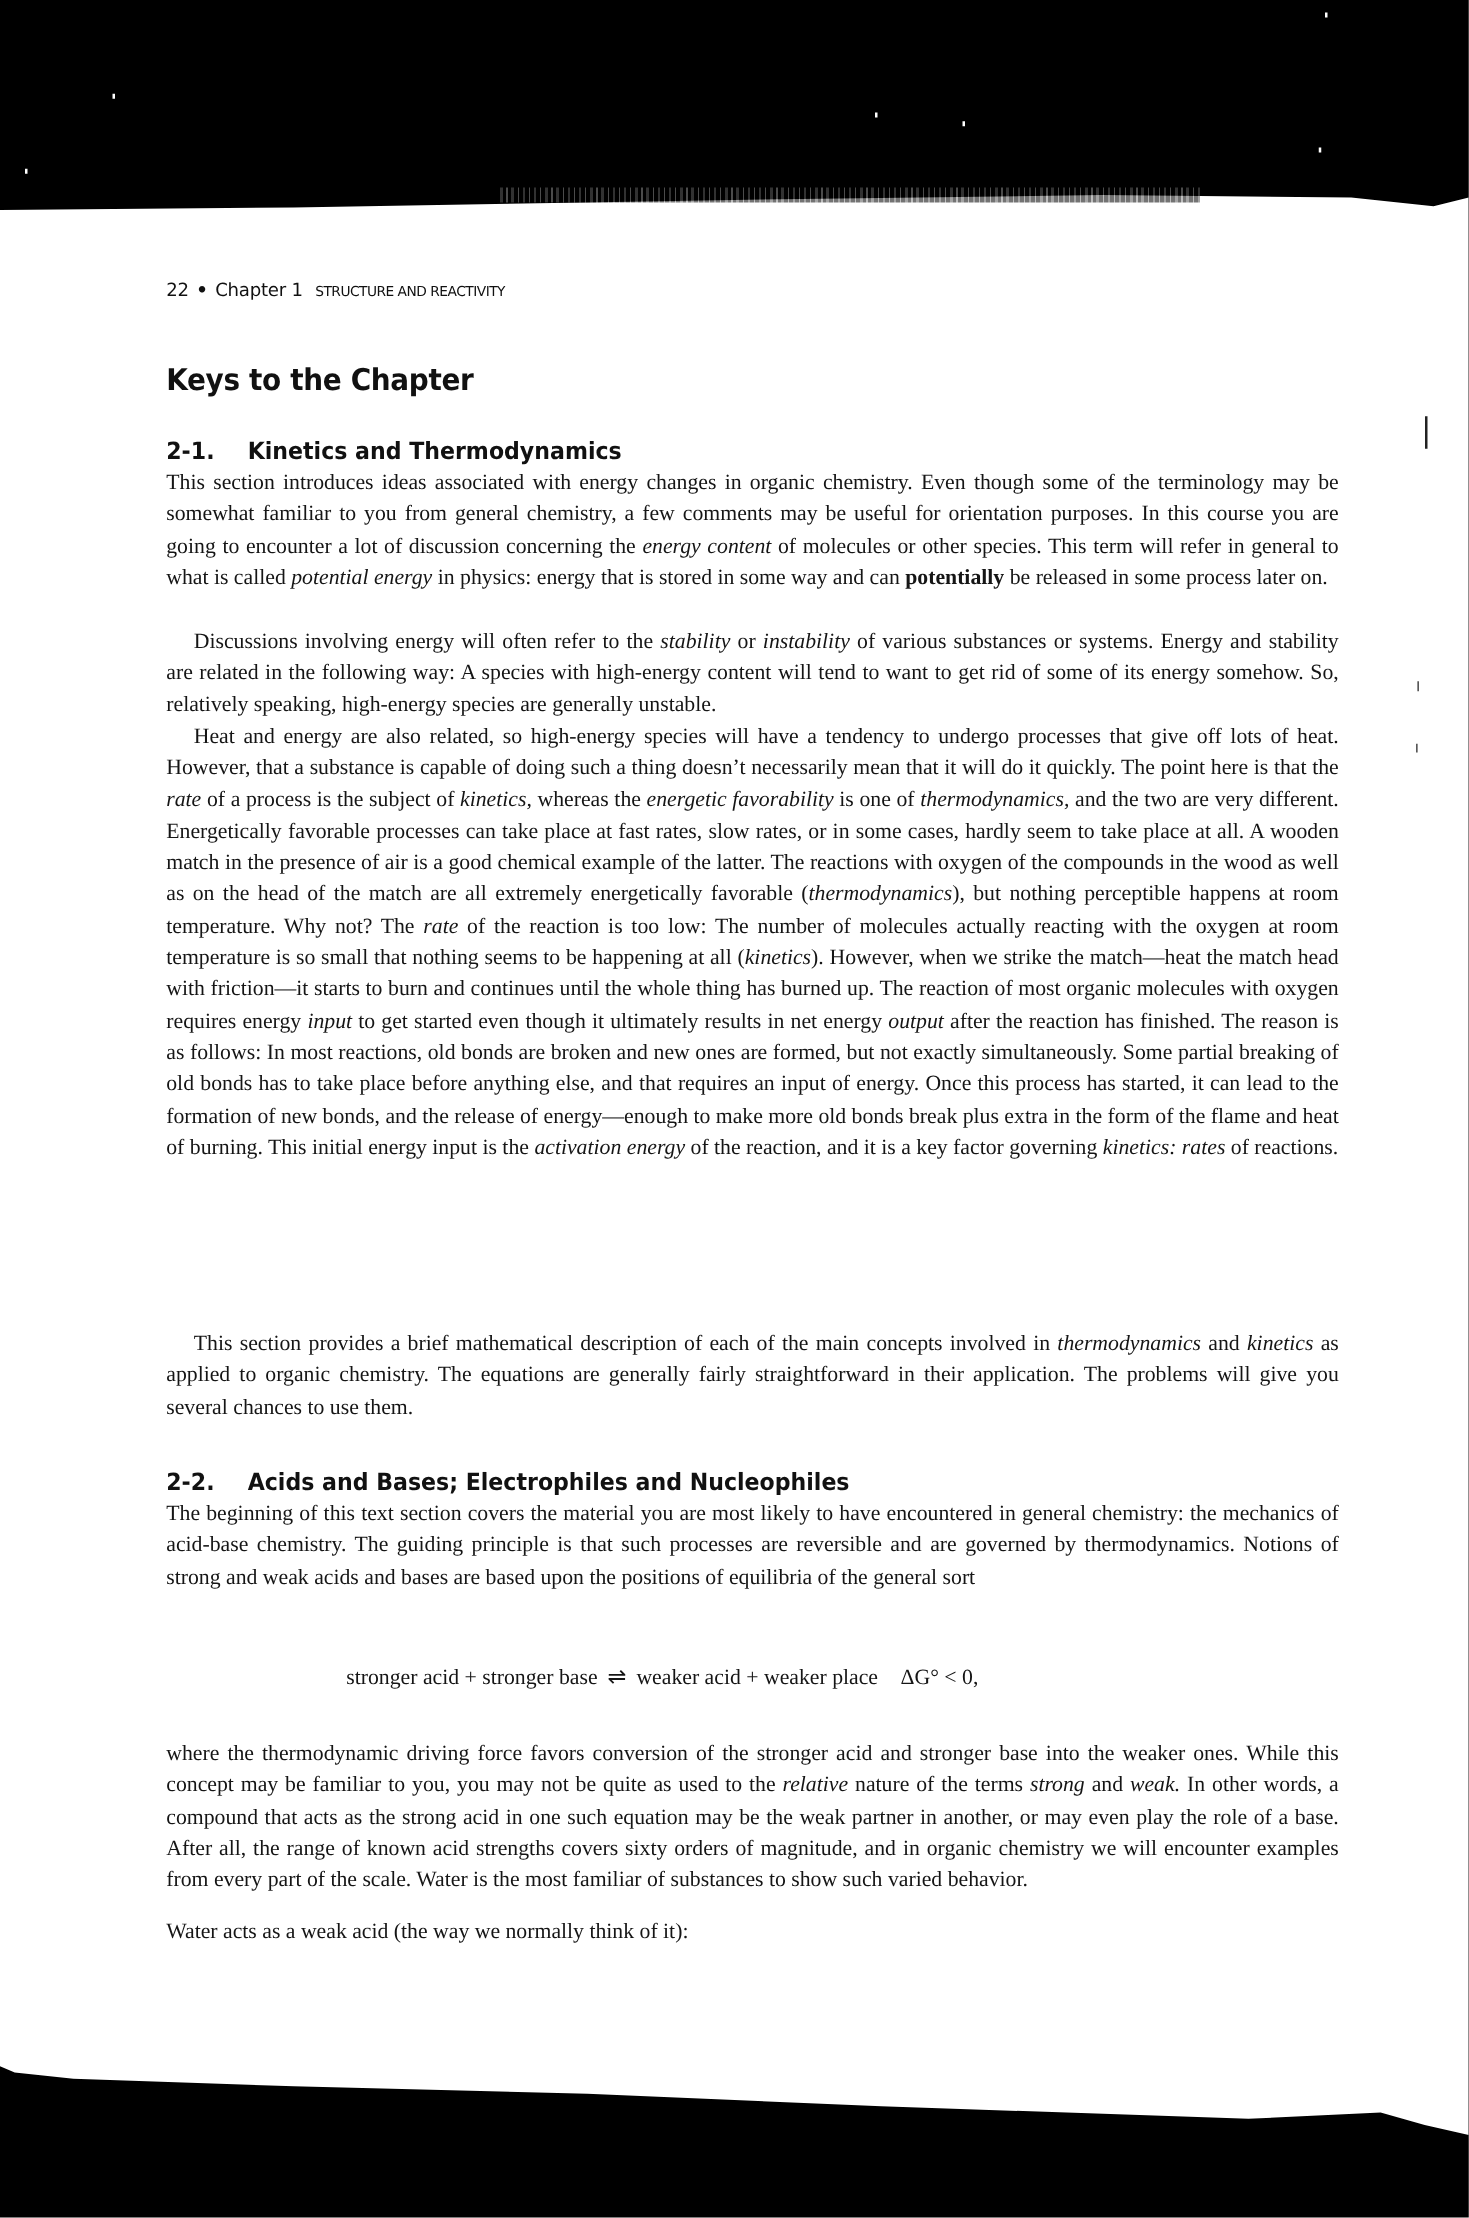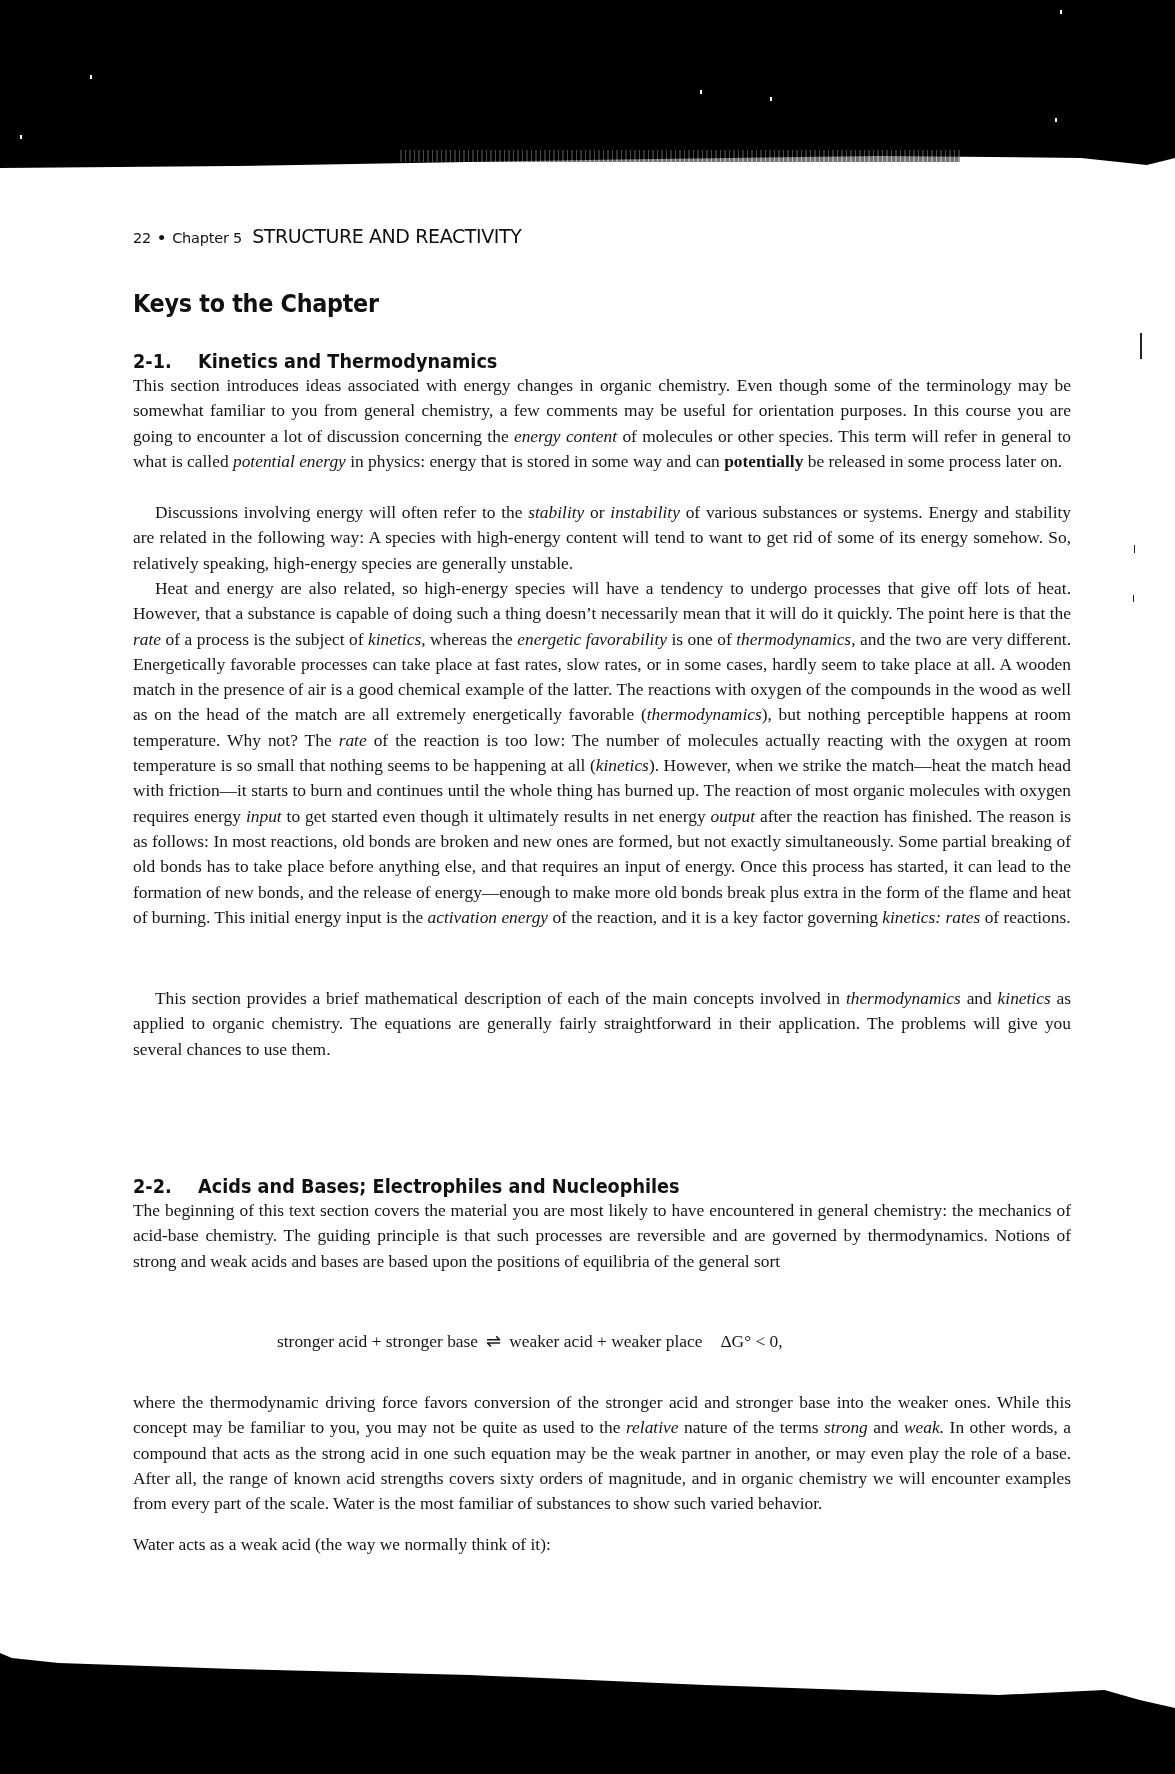--- a/index.html
+++ b/index.html
@@ -18,21 +18,21 @@
     opacity: 0.55;
   }
   .speck { position: absolute; background: #ffffff; width: 2px; height: 4px; }
   .running-head {
     position: absolute; left: 133px; top: 225px;
     font-family: "DejaVu Sans", sans-serif; font-size: 14.5px; color: #111;
     letter-spacing: -0.2px;
   }
   .running-head .num, .running-head .chap { font-weight: normal; }
   .running-head .sep { margin: 0 6px; font-weight: bold; }
-  .running-head .sect { margin-left: 10px; font-size: 19px; letter-spacing: -0.4px; }
+  .running-head .sect { margin-left: 10px; font-size: 11px; letter-spacing: -0.4px; }
   .chapter-keys {
     position: absolute; left: 133px; top: 290px;
     font-family: "DejaVu Sans", sans-serif; font-weight: bold; font-size: 24px;
     color: #111; letter-spacing: -0.3px; transform: scaleX(0.93); transform-origin: left;
   }
   .sec-head {
     position: absolute; left: 133px;
     font-family: "DejaVu Sans", sans-serif; font-weight: bold; font-size: 19px; color: #111;
     transform: scaleX(0.93); transform-origin: left;
   }
@@ -59,32 +59,32 @@
 <div class="page"></div>
 <div class="scan-noise"></div>
 <div class="speck" style="left:90px;top:75px"></div>
 <div class="speck" style="left:700px;top:90px"></div>
 <div class="speck" style="left:770px;top:97px"></div>
 <div class="speck" style="left:1060px;top:10px"></div>
 <div class="speck" style="left:1055px;top:118px"></div>
 <div class="speck" style="left:20px;top:135px"></div>
 
 <div class="running-head">
-  <span class="num">22</span><span class="sep">•</span><span class="chap">Chapter 5</span><span class="sect">STRUCTURE AND REACTIVITY</span>
+  <span class="num">22</span><span class="sep">•</span><span class="chap">Chapter 1</span><span class="sect">STRUCTURE AND REACTIVITY</span>
 </div>
 
 <div class="chapter-keys">Keys to the Chapter</div>
 
 <div class="sec-head" style="top:350px">
   <span class="sec-num">2-1.</span><span>Kinetics and Thermodynamics</span>
 </div>
 <p class="para" style="top:373px"><span>This section introduces ideas associated with energy changes in organic chemistry. Even though some of the terminology may be somewhat familiar to you from general chemistry, a few comments may be useful for orientation purposes. In this course you are going to encounter a lot of discussion concerning the </span><i>energy content</i><span> of molecules or other species. This term will refer in general to what is called </span><i>potential energy</i><span> in physics: energy that is stored in some way and can </span><b>potentially</b><span> be released in some process later on.</span></p>
 <p class="para indent" style="top:500px"><span>Discussions involving energy will often refer to the </span><i>stability</i><span> or </span><i>instability</i><span> of various substances or systems. Energy and stability are related in the following way: A species with high-energy content will tend to want to get rid of some of its energy somehow. So, relatively speaking, high-energy species are generally unstable.</span></p>
 <p class="para indent" style="top:576px"><span>Heat and energy are also related, so high-energy species will have a tendency to undergo processes that give off lots of heat. However, that a substance is capable of doing such a thing doesn’t necessarily mean that it will do it quickly. The point here is that the </span><i>rate</i><span> of a process is the subject of </span><i>kinetics,</i><span> whereas the </span><i>energetic favorability</i><span> is one of </span><i>thermodynamics,</i><span> and the two are very different. Energetically favorable processes can take place at fast rates, slow rates, or in some cases, hardly seem to take place at all. A wooden match in the presence of air is a good chemical example of the latter. The reactions with oxygen of the compounds in the wood as well as on the head of the match are all extremely energetically favorable (</span><i>thermodynamics</i><span>), but nothing perceptible happens at room temperature. Why not? The </span><i>rate</i><span> of the reaction is too low: The number of molecules actually reacting with the oxygen at room temperature is so small that nothing seems to be happening at all (</span><i>kinetics</i><span>). However, when we strike the match—heat the match head with friction—it starts to burn and continues until the whole thing has burned up. The reaction of most organic molecules with oxygen requires energy </span><i>input</i><span> to get started even though it ultimately results in net energy </span><i>output</i><span> after the reaction has finished. The reason is as follows: In most reactions, old bonds are broken and new ones are formed, but not exactly simultaneously. Some partial breaking of old bonds has to take place before anything else, and that requires an input of energy. Once this process has started, it can lead to the formation of new bonds, and the release of energy—enough to make more old bonds break plus extra in the form of the flame and heat of burning. This initial energy input is the </span><i>activation energy</i><span> of the reaction, and it is a key factor governing </span><i>kinetics: rates</i><span> of reactions.</span></p>
-<p class="para indent" style="top:986px"><span>This section provides a brief mathematical description of each of the main concepts involved in </span><i>thermodynamics</i><span> and </span><i>kinetics</i><span> as applied to organic chemistry. The equations are generally fairly straightforward in their application. The problems will give you several chances to use them.</span></p>
+<p class="para indent" style="top:1062px"><span>This section provides a brief mathematical description of each of the main concepts involved in </span><i>thermodynamics</i><span> and </span><i>kinetics</i><span> as applied to organic chemistry. The equations are generally fairly straightforward in their application. The problems will give you several chances to use them.</span></p>
 
 <div class="sec-head" style="top:1175px">
   <span class="sec-num">2-2.</span><span>Acids and Bases; Electrophiles and Nucleophiles</span>
 </div>
 <p class="para" style="top:1198px"><span>The beginning of this text section covers the material you are most likely to have encountered in general chemistry: the mechanics of acid-base chemistry. The guiding principle is that such processes are reversible and are governed by thermodynamics. Notions of strong and weak acids and bases are based upon the positions of equilibria of the general sort</span></p>
 
 <div class="equation">
   <span>stronger acid + stronger base</span><span class="arrow">⇌</span><span>weaker acid + weaker place</span><span class="dg">ΔG° &lt; 0,</span>
 </div>
 

